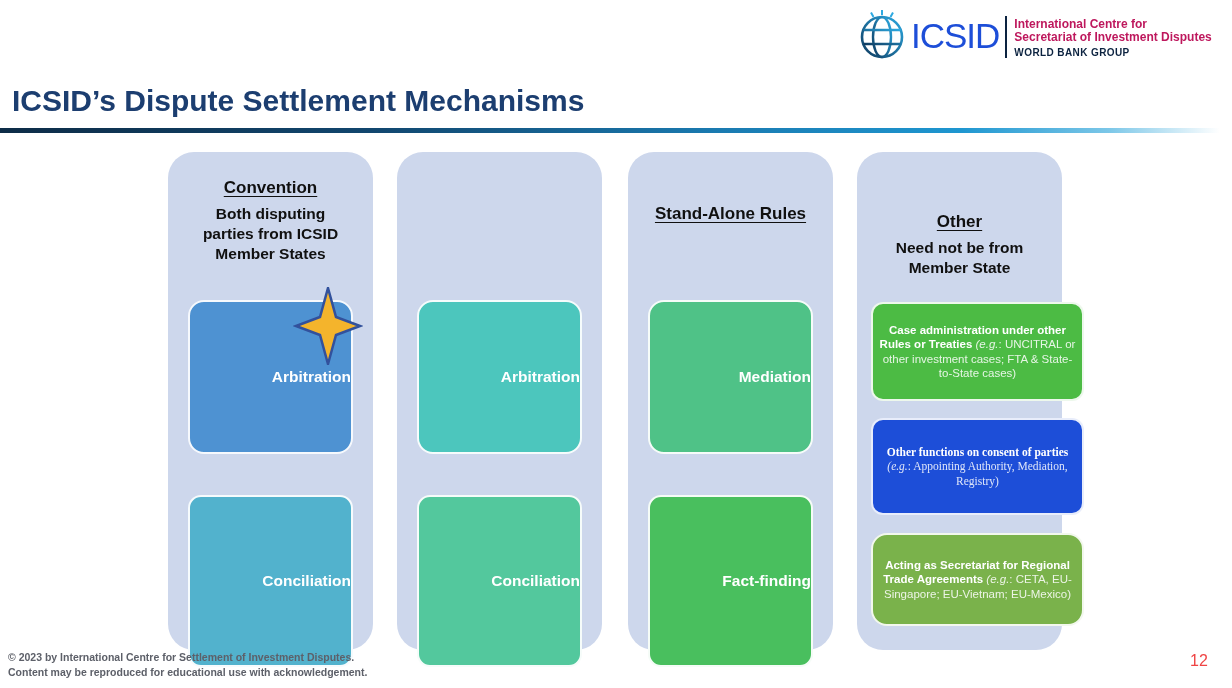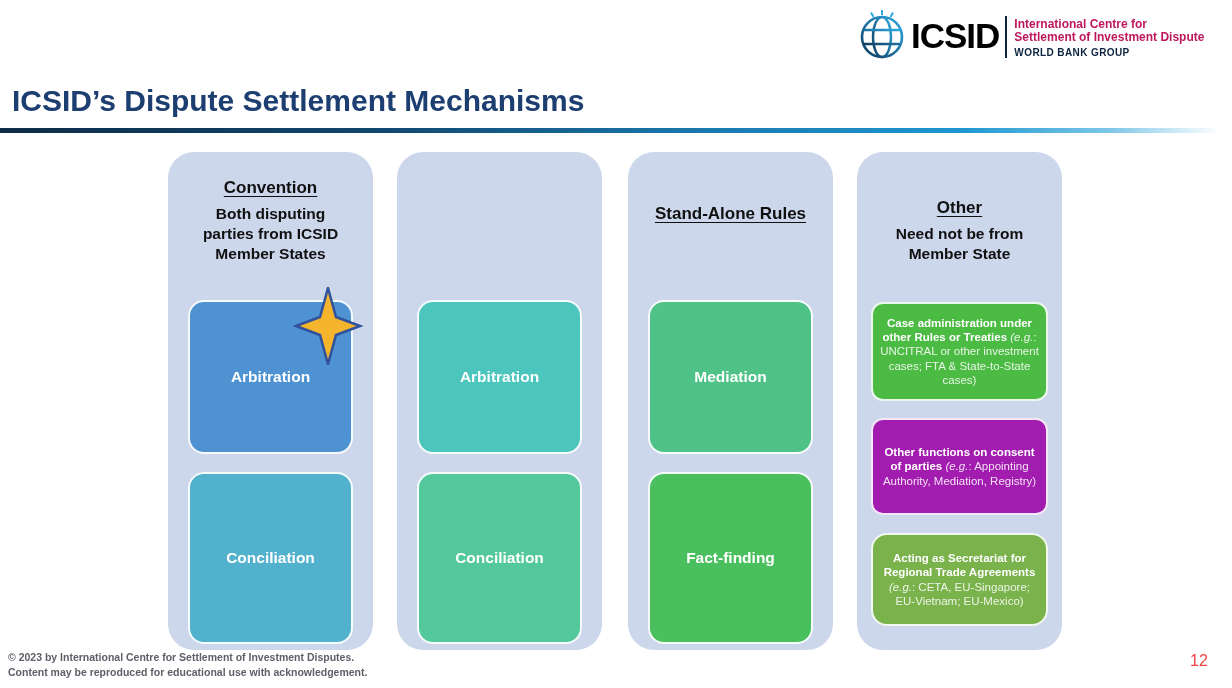--- a/index.html
+++ b/index.html
@@ -3,53 +3,53 @@
 <meta charset="utf-8">
 <style>
   html,body { margin:0; padding:0; background:#ffffff; }
   .slide {
     position:relative; width:1232px; height:688px; background:#ffffff;
     font-family:"Liberation Sans", sans-serif; overflow:hidden;
   }
 
   
   .logo { position:absolute; top:8px; left:856px; display:flex; align-items:center; }
-  .icsid-word { font-size:35px; font-weight:700; color:#000000; letter-spacing:-1px; margin-left:3px; }
+  .icsid-word { font-size:35px; font-weight:400; color:#1d4ed8; letter-spacing:-1px; margin-left:3px; }
   .logo-sep { width:2px; height:42px; background:#0c2340; margin:2px 7px 0 6px; }
   .logo-tag { padding-top:3px; }
   .tag-line { font-size:12px; font-weight:700; color:#be185d; line-height:13.5px; white-space:nowrap; }
   .tag-group { font-size:10px; font-weight:700; color:#0c2340; letter-spacing:0.4px; margin-top:2px; }
 
   
   .title { position:absolute; left:8px; top:80px; margin:4px; font-size:30px; font-weight:800; color:#1c3e70; }
   .rule { position:absolute; left:0; top:128px; width:1232px; height:5px;
     background:linear-gradient(to right,#0d2c47 0%,#11466e 30%,#1a7ab0 58%,#1e96d0 78%,#7cc7e8 90%,#ffffff 99%);
   }
 
   
   .col { position:absolute; top:152px; width:205px; height:498px; background:#cdd7ec;
          border-radius:26px; text-align:center; }
   .col1{left:168px}.col2{left:397px}.col3{left:628px}.col4{left:857px}
 
   .col-heading { font-size:17px; font-weight:800; color:#101010;
                  text-decoration:underline; text-underline-offset:3px; }
   .col1 .col-heading,.col2 .col-heading { padding-top:26px; }
   .col3 .col-heading { padding-top:52px; }
-  .col4 .col-heading { padding-top:46px; }
+  .col4 .col-heading { padding-top:60px; }
   .col-subtitle { font-size:15.5px; font-weight:700; color:#101010; line-height:1.28;
                   margin:6px auto 0; max-width:164px; }
 
   .big-box { position:absolute; left:20px; width:165px; box-sizing:border-box;
     border-radius:16px; border:2.5px solid rgba(255,255,255,0.95);
-    display:flex; align-items:center; justify-content:center;
+    display:flex; align-items:center; justify-content:flex-end;
     color:#ffffff; font-weight:700; font-size:15.5px; }
   .big-box.b1 { top:148px; height:154px; }
-  .big-box.b2 { top:320px; height:172px; }
+  .big-box.b2 { top:343px; height:172px;border-radius:13px; }
 
-  .info-box { position:absolute; left:14px; width:177px; box-sizing:border-box;
+  .info-box { position:absolute; left:14px; width:213px; box-sizing:border-box;
     border-radius:12px; border:2px solid rgba(255,255,255,0.9); padding:5px 6px;
     display:flex; align-items:center; justify-content:flex-end;
     color:#ffffff; font-size:11.5px; line-height:1.24; text-align:center; }
   .info-box.i1 { top:150px; height:99px; }
   .info-box.i2 { top:266px; height:97px; }
   .info-box.i3 { top:381px; height:93px;border-radius:16px; }
   .info-box b { font-weight:800; }
   .info-box .soft { color:rgba(255,255,255,0.86); }
 
   .star { position:absolute; left:293px; top:287px; }
@@ -76,21 +76,21 @@
         <circle cx="26" cy="29" r="20" stroke="url(#gg)" stroke-width="2.6"></circle>
         <ellipse cx="26" cy="29" rx="9" ry="20" stroke="url(#gg)" stroke-width="2.4"></ellipse>
         <path d="M7.5 22 H44.5 M7.5 36 H44.5" stroke="url(#gg)" stroke-width="2.4"></path>
         <path d="M26 2 V7 M15 4.5 L17.5 9 M37 4.5 L34.5 9" stroke="#2da9e1" stroke-width="2"></path>
       </svg>
     </span>
     <span class="icsid-word">ICSID</span>
     <span class="logo-sep"></span>
     <span class="logo-tag">
       <div class="tag-line">International Centre for</div>
-      <div class="tag-line">Settlement of Investment Dispute</div>
+      <div class="tag-line">Secretariat of Investment Disputes</div>
       <div class="tag-group">WORLD BANK GROUP</div>
     </span>
   </div>
 
   <h1 class="title">ICSID’s Dispute Settlement Mechanisms</h1>
   <div class="rule"></div>
 
   <div class="col col1">
     <div class="col-heading">Convention</div>
     <div class="col-subtitle">Both disputing parties from ICSID Member States</div>
@@ -122,21 +122,21 @@
   </div>
 
   <div class="col col4">
     <div class="col-heading">Other</div>
     <div class="col-subtitle">Need not be from Member State</div>
 
     <div class="info-box i1" style="background: rgb(76, 187, 68);">
       <div><b>Case administration under other Rules or Treaties</b><span class="soft"><i> (e.g.</i><span>: UNCITRAL or other investment cases; FTA &amp; State-to-State cases)</span></span></div>
     </div>
 
-    <div class="info-box i2" style="background: #a21caf;">
+    <div class="info-box i2" style="background: #1d4ed8; font-family: Liberation Serif, serif;">
       <div><b>Other functions on consent of parties</b><span class="soft"><i> (e.g.</i><span>: Appointing Authority, Mediation, Registry)</span></span></div>
     </div>
 
     <div class="info-box i3" style="background: rgb(122, 178, 75);">
       <div><b>Acting as Secretariat for Regional Trade Agreements</b><span class="soft"><i> (e.g.</i><span>: CETA, EU-Singapore; EU-Vietnam; EU-Mexico)</span></span></div>
     </div>
   </div>
 
   <span class="star">
     <svg width="70" height="78" viewBox="0 0 66 78">

